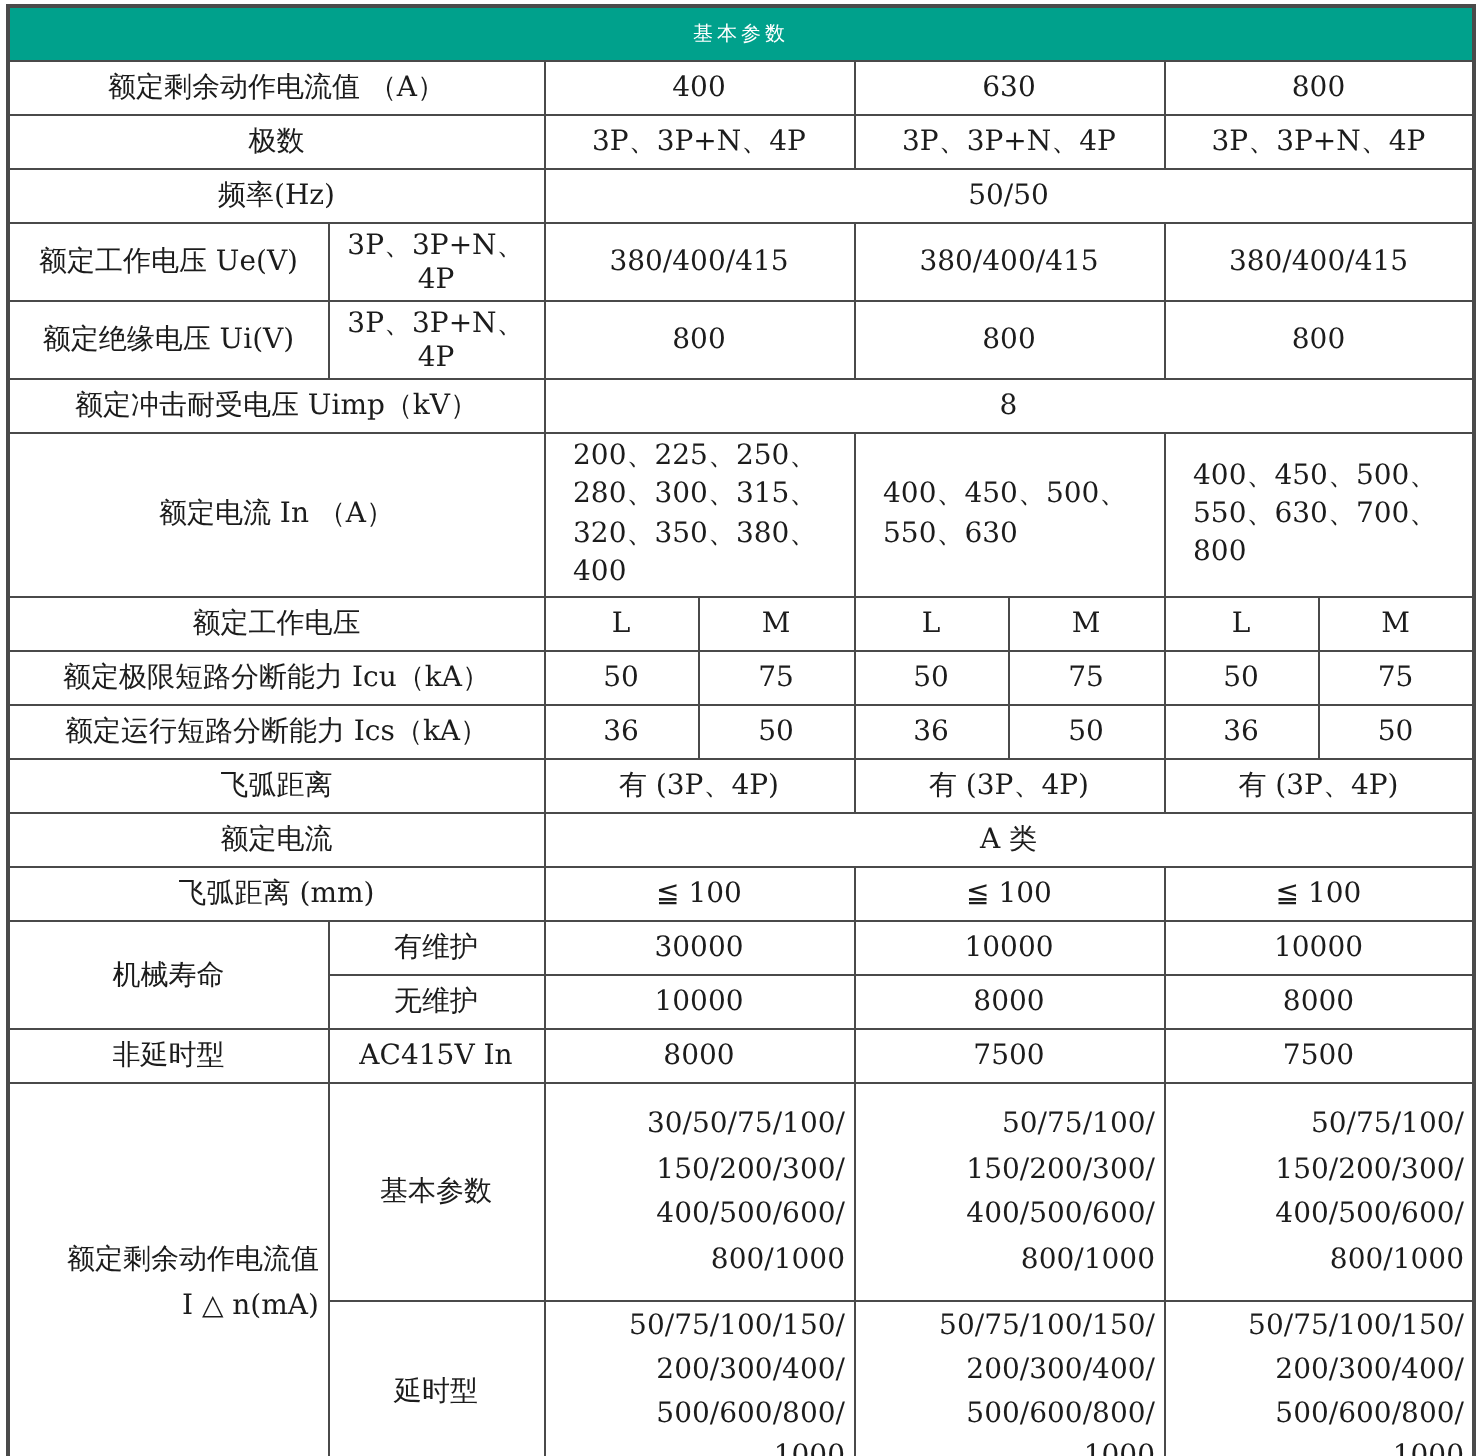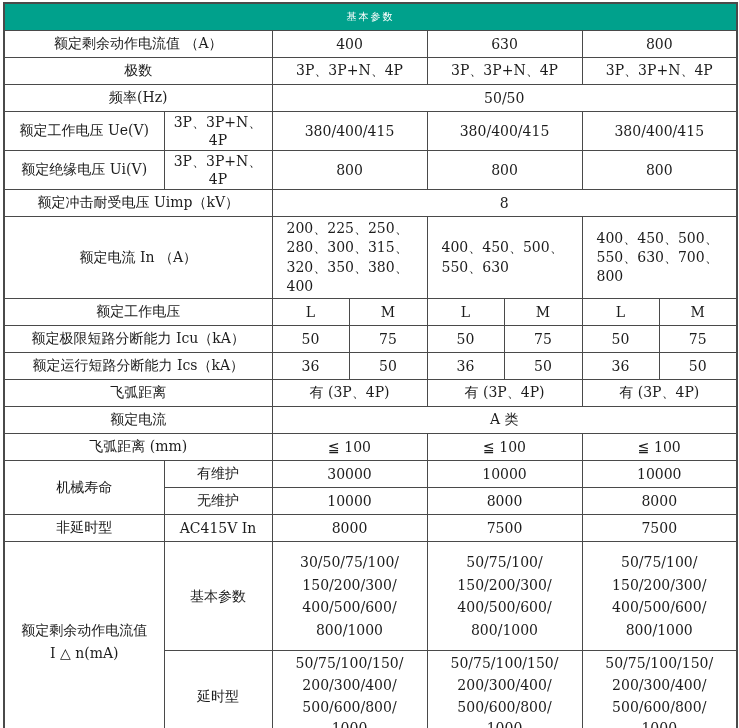--- a/index.html
+++ b/index.html
@@ -29,21 +29,21 @@
     background: var(--accent);
     color: #ffffff;
     font-size: 10px;
     height: 22px;
     letter-spacing: 2px;
     margin-left: 13px;
   }
   tr.in-row > td { height: 72px; line-height: 1.38; }
   tr.nd-row > td { height: 104px; line-height: 1.62; }
   tr.d-row  > td { height: 86px;  line-height: 1.55; }
-  .ml { white-space: pre-line; }
+  .ml { white-space: pre-line; text-align: right; }
   .left { text-align: left; padding-left: 14px; }
 </style>
 </head>
 <body>
 
 <div class="wrap">
 <table class="spec">
   <colgroup>
     <col style="width:160px">
         <col style="width:108px">

